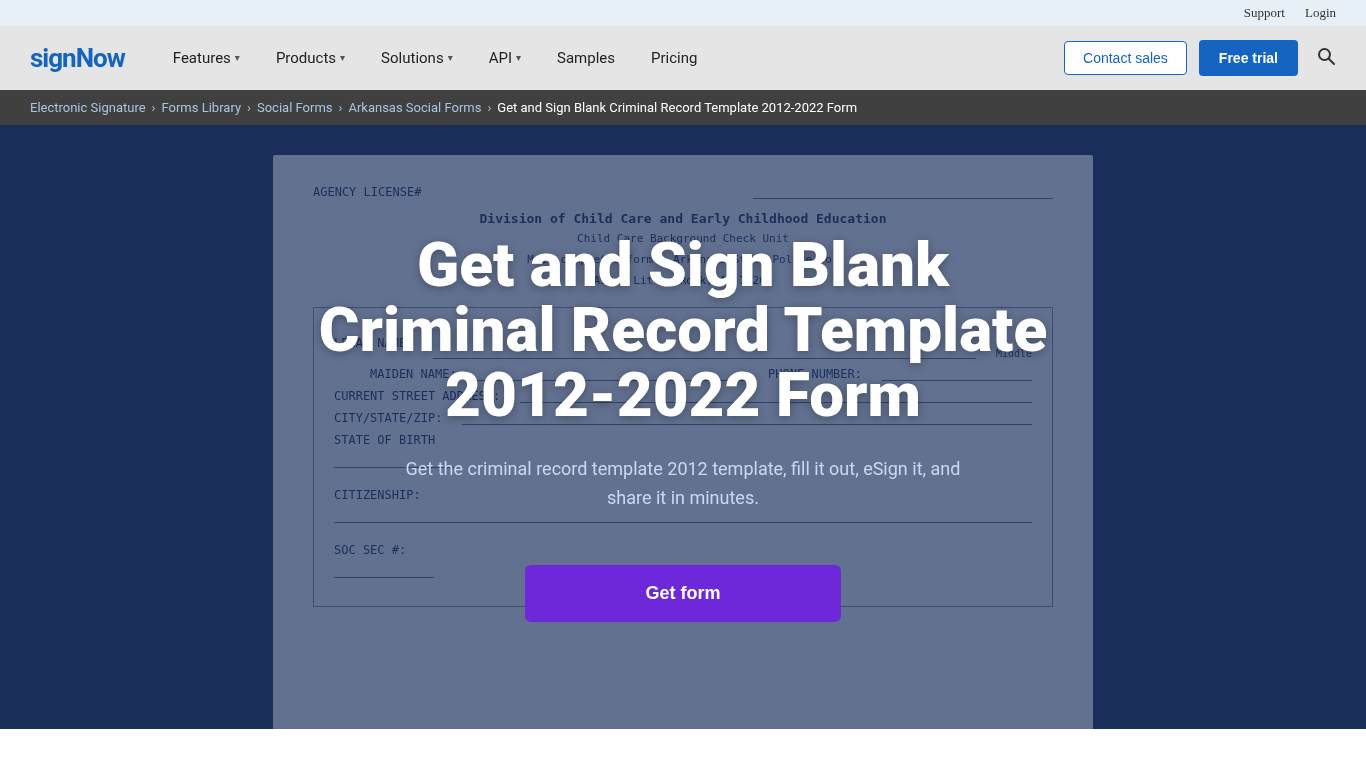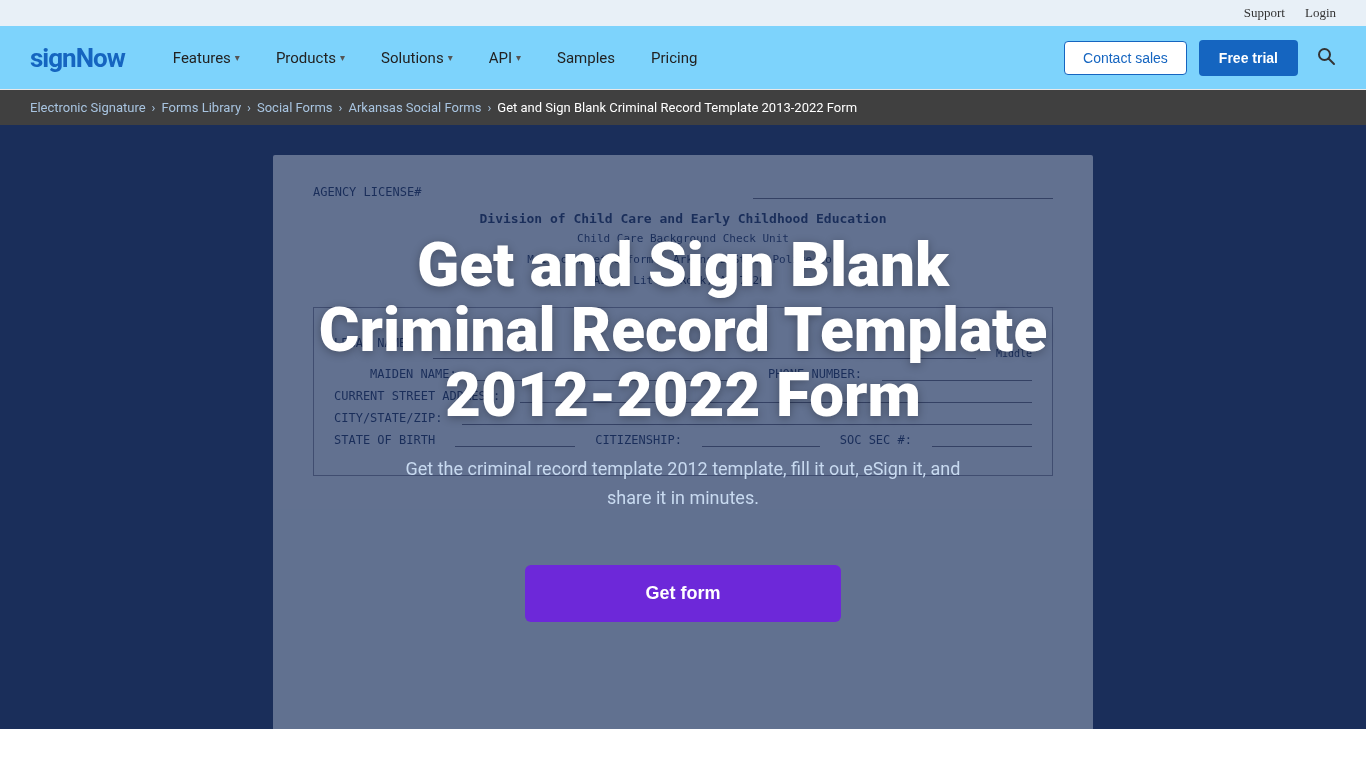--- a/index.html
+++ b/index.html
@@ -15,21 +15,21 @@
     }
     .utility-bar a {
       font-size: 13px;
       color: #333;
       text-decoration: none;
       font-family: Liberation Serif, serif;
     }
 
     
     .main-nav {
-      background: #7dd3fc;
+      background: #e5e5e5;
       display: flex;
       align-items: center;
       padding: 0 30px;
       height: 64px;
       border-bottom: 1px solid #e8e8e8;
       gap: 0;
     }
     .logo {
       margin-right: 30px;
       font-size: 26px;
@@ -238,21 +238,21 @@
 
 <div class="breadcrumb-bar">
   <a class="breadcrumb-item">Electronic Signature</a>
   <span class="breadcrumb-sep">›</span>
   <a class="breadcrumb-item">Forms Library</a>
   <span class="breadcrumb-sep">›</span>
   <a class="breadcrumb-item">Social Forms</a>
   <span class="breadcrumb-sep">›</span>
   <a class="breadcrumb-item">Arkansas Social Forms</a>
   <span class="breadcrumb-sep">›</span>
-  <span class="breadcrumb-item current">Get and Sign Blank Criminal Record Template 2013-2022 Form</span>
+  <span class="breadcrumb-item current">Get and Sign Blank Criminal Record Template 2012-2022 Form</span>
 </div>
 
 <div class="hero">
 
   <div class="form-bg">
     <div class="form-bg-inner">
       <div style="display:flex; justify-content:space-between; margin-bottom:10px;">
         <span>AGENCY LICENSE#</span>
         <div style="border-bottom:1px solid #667; width:300px;"></div>
       </div>
@@ -274,21 +274,21 @@
           <div style="border-bottom:1px solid #667; width:150px;"></div>
         </div>
         <div style="margin:8px 0; display:flex; gap:20px;">
           <span>CURRENT STREET ADDRESS:</span>
           <div style="border-bottom:1px solid #667; flex:1;"></div>
         </div>
         <div style="margin:8px 0; display:flex; gap:20px;">
           <span>CITY/STATE/ZIP:</span>
           <div style="border-bottom:1px solid #667; flex:1;"></div>
         </div>
-        <div style="margin:8px 0; display:flex; gap:20px;">
+        <div style="margin:8px 0; display:flex; gap:20px;flex-direction:column;">
           <span>STATE OF BIRTH</span>
           <div style="border-bottom:1px solid #667; width:120px;"></div>
           <span>CITIZENSHIP:</span>
           <div style="border-bottom:1px solid #667; flex:1;"></div>
           <span>SOC SEC #:</span>
           <div style="border-bottom:1px solid #667; width:100px;"></div>
         </div>
       </div>
     </div>
   </div>

